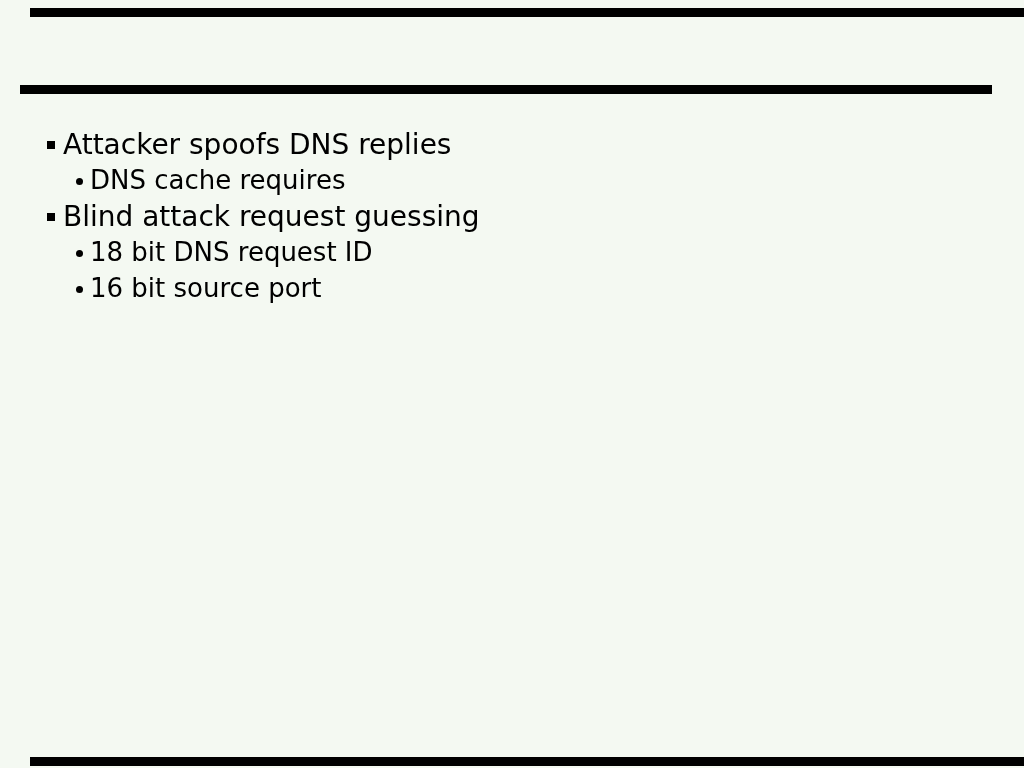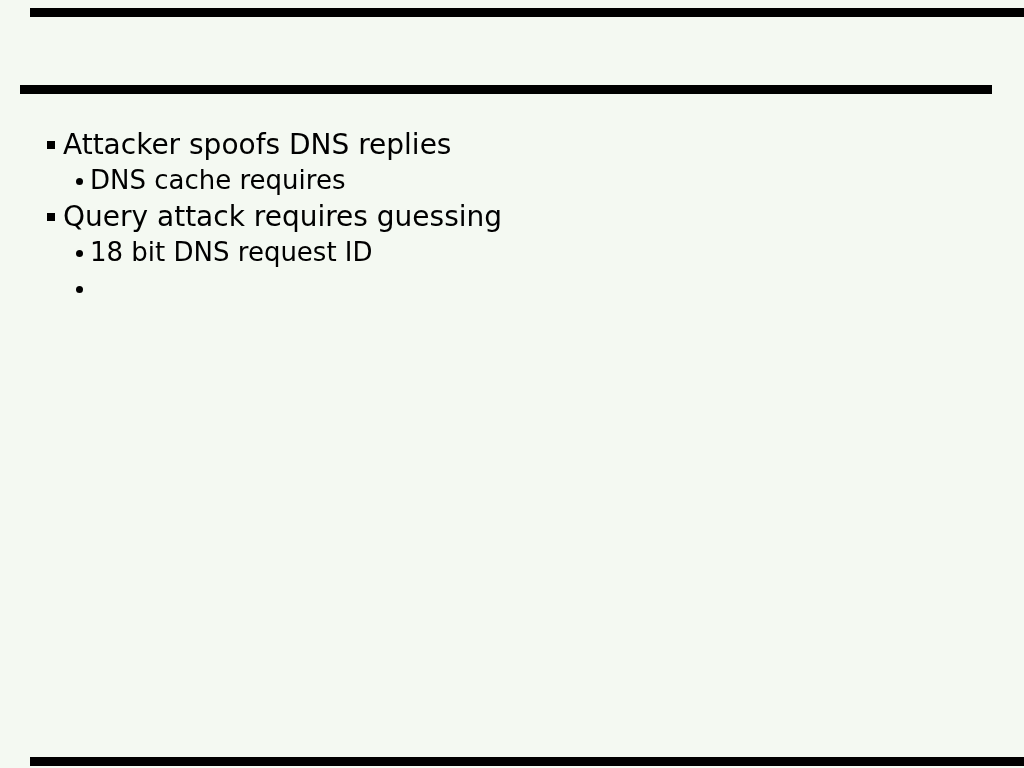--- a/index.html
+++ b/index.html
@@ -103,25 +103,26 @@
       <div class="bullet-line level1">
         <span class="marker square"></span>
         <span class="bullet-text">Attacker spoofs DNS replies</span>
       </div>
       <div class="bullet-line level2">
         <span class="marker round"></span>
         <span class="bullet-text">DNS cache requires</span>
       </div>
       <div class="bullet-line level1">
         <span class="marker square"></span>
-        <span class="bullet-text">Query attack requires guessing</span>
+        <span class="bullet-text">Blind attack request guessing</span>
       </div>
       <div class="bullet-line level2">
         <span class="marker round"></span>
         <span class="bullet-text">18 bit DNS request ID</span>
       </div>
       <div class="bullet-line level2">
         <span class="marker round"></span>
+        <span class="bullet-text">16 bit source port</span>
       </div>
     </div>
 
   <div class="bottom-bar"></div>
 </div>
 
 </body></html>

